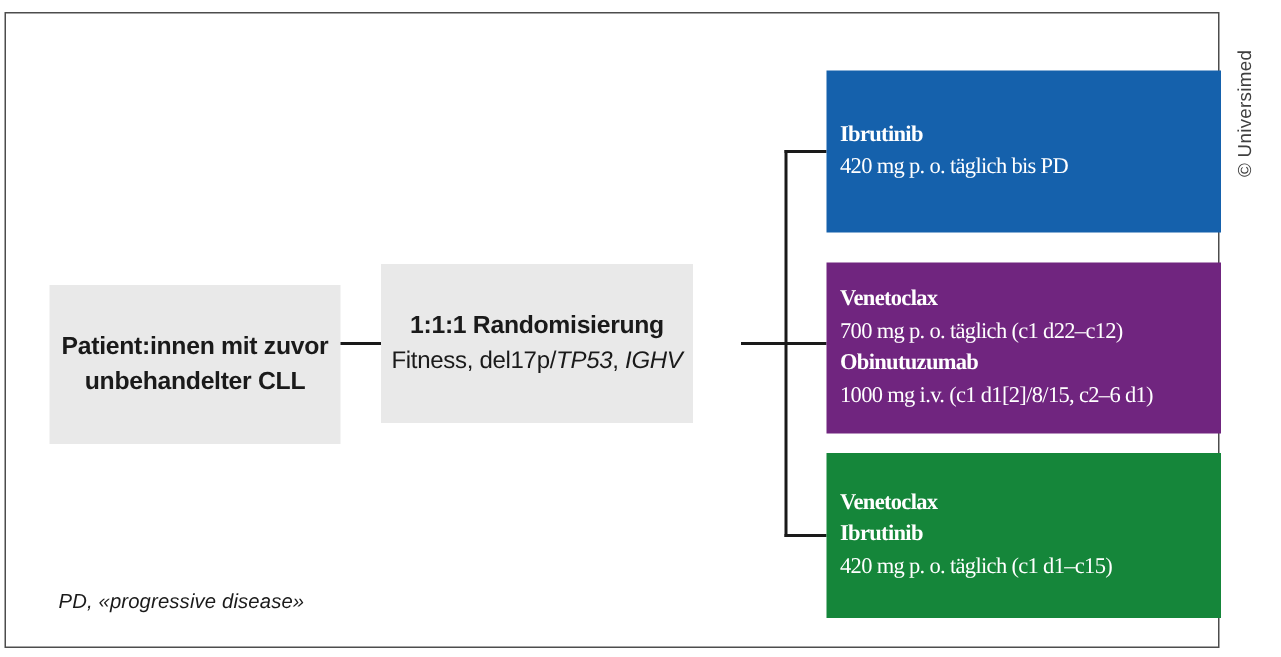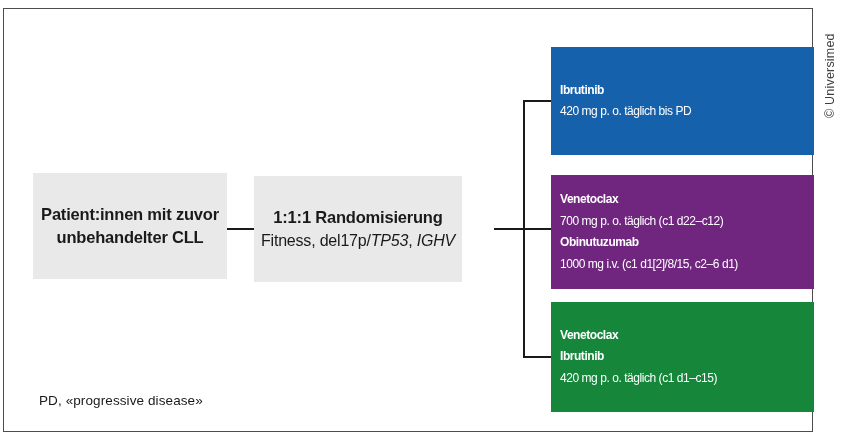--- a/index.html
+++ b/index.html
@@ -34,56 +34,58 @@
     display: flex;
     flex-direction: column;
     justify-content: center;
     align-items: center;
     text-align: center;
     font-size: 16px;
     line-height: 23px;
     letter-spacing: -0.2px;
   }
   .gray-box .bold-line { font-weight: bold; font-size: 16.5px; }
-  .patient-box  { left: 29px;  top: 164px; width: 194px; height: 106px; }
+  .patient-box  { left: 29px;  top: 181px; width: 194px; height: 106px; }
   .random-box   { left: 250px; top: 167px; width: 208px; height: 106px; }
 
   .arm-box {
     left: 547px;
     width: 263px;
     color: #ffffff;
     display: flex;
     flex-direction: column;
     justify-content: center;
     align-items: flex-start;
     padding-left: 9px;
-    font-size: 12px;
+    font-size: 15px;
     line-height: 21.5px;
     letter-spacing: -0.45px;
     white-space: nowrap;
+    font-family: Liberation Serif, serif;
   }
   .arm-box .drug { font-weight: bold; }
   .arm-ibrutinib { top: 38px;  height: 108px; }
   .arm-ven-obi   { top: 166px; height: 114px; }
   .arm-ven-ibr   { top: 293px; height: 110px; }
 
   .connector {
     position: absolute;
     background: #1a1a1a;
   }
   .conn-h1   { left: 223px; top: 219px; width: 27px;  height: 2px; }
   .conn-h2   { left: 490px; top: 219px; width: 57px;  height: 2px; }
   .conn-v    { left: 519px; top: 91px;  width: 2px;   height: 258px; }
   .conn-top  { left: 519px; top: 91px;  width: 28px;  height: 2px; }
   .conn-bot  { left: 519px; top: 347px; width: 28px;  height: 2px; }
 
   .footnote {
     position: absolute;
     left: 35px;
     top: 384px;
+    font-style: italic;
     font-size: 13.5px;
     color: #1a1a1a;
     letter-spacing: 0.1px;
   }
   .copyright {
     position: absolute;
     left: 823px;
     top: 118px;
     transform: rotate(-90deg);
     transform-origin: 0 0;

